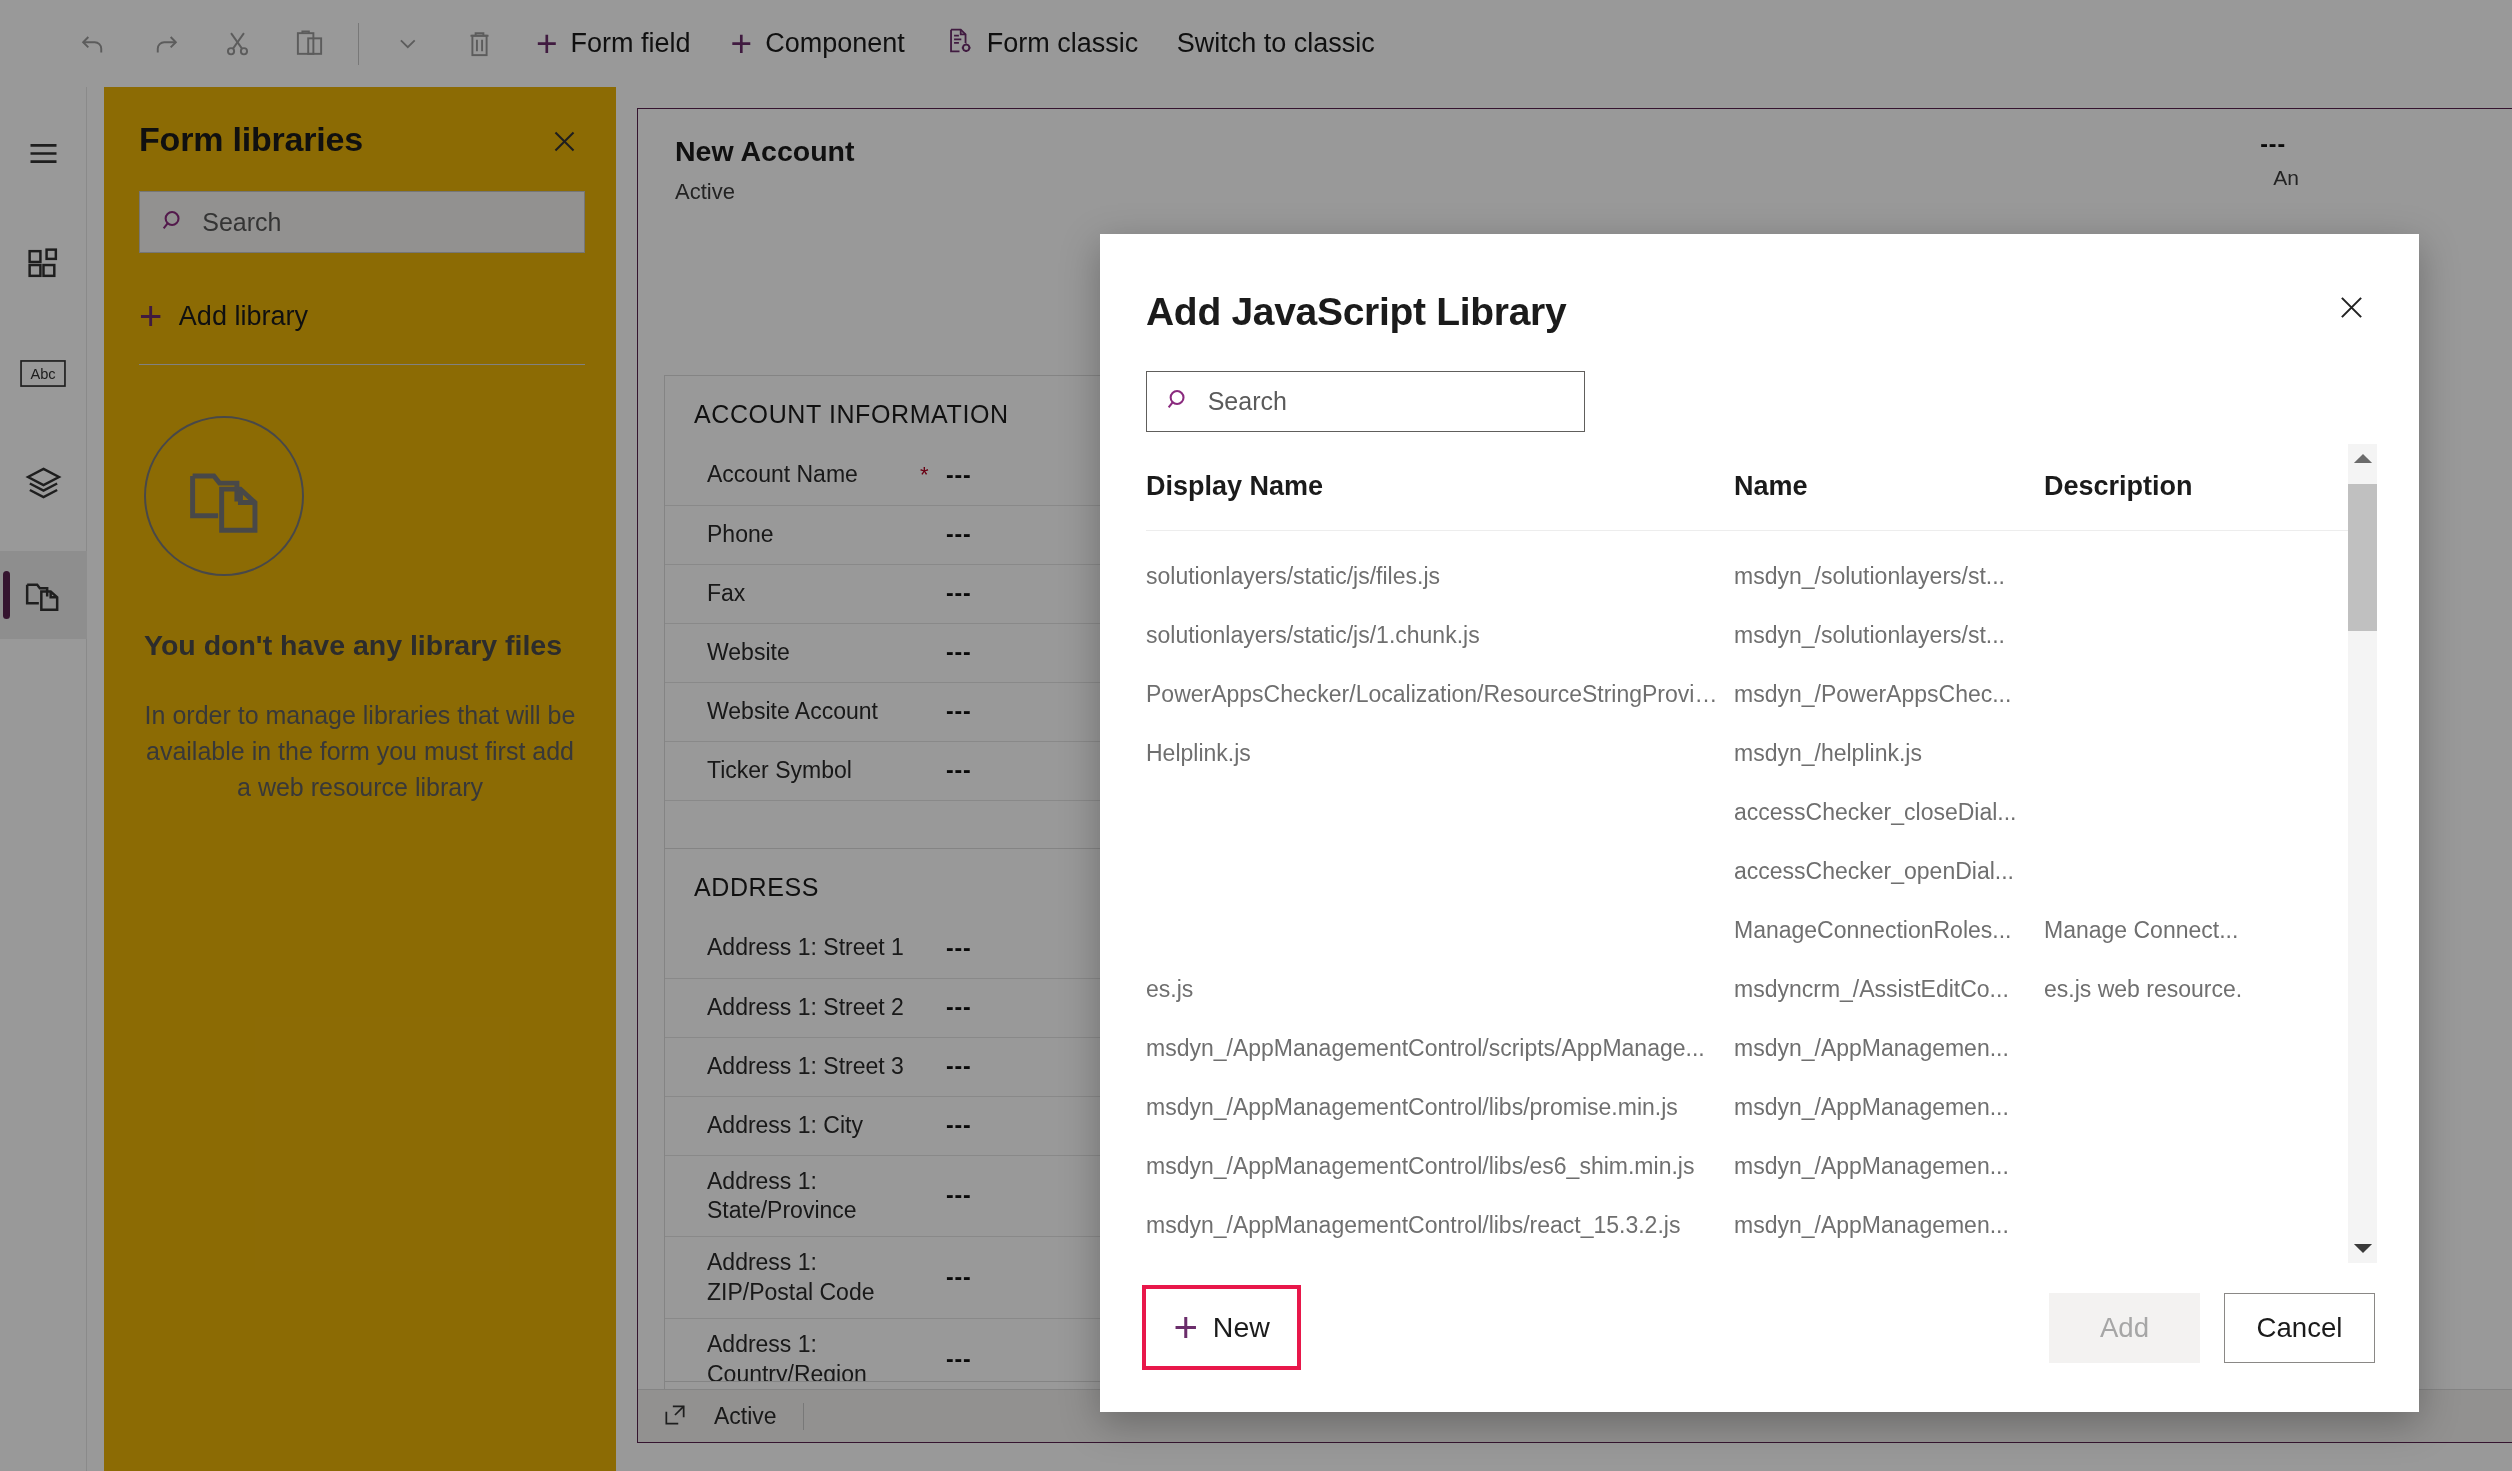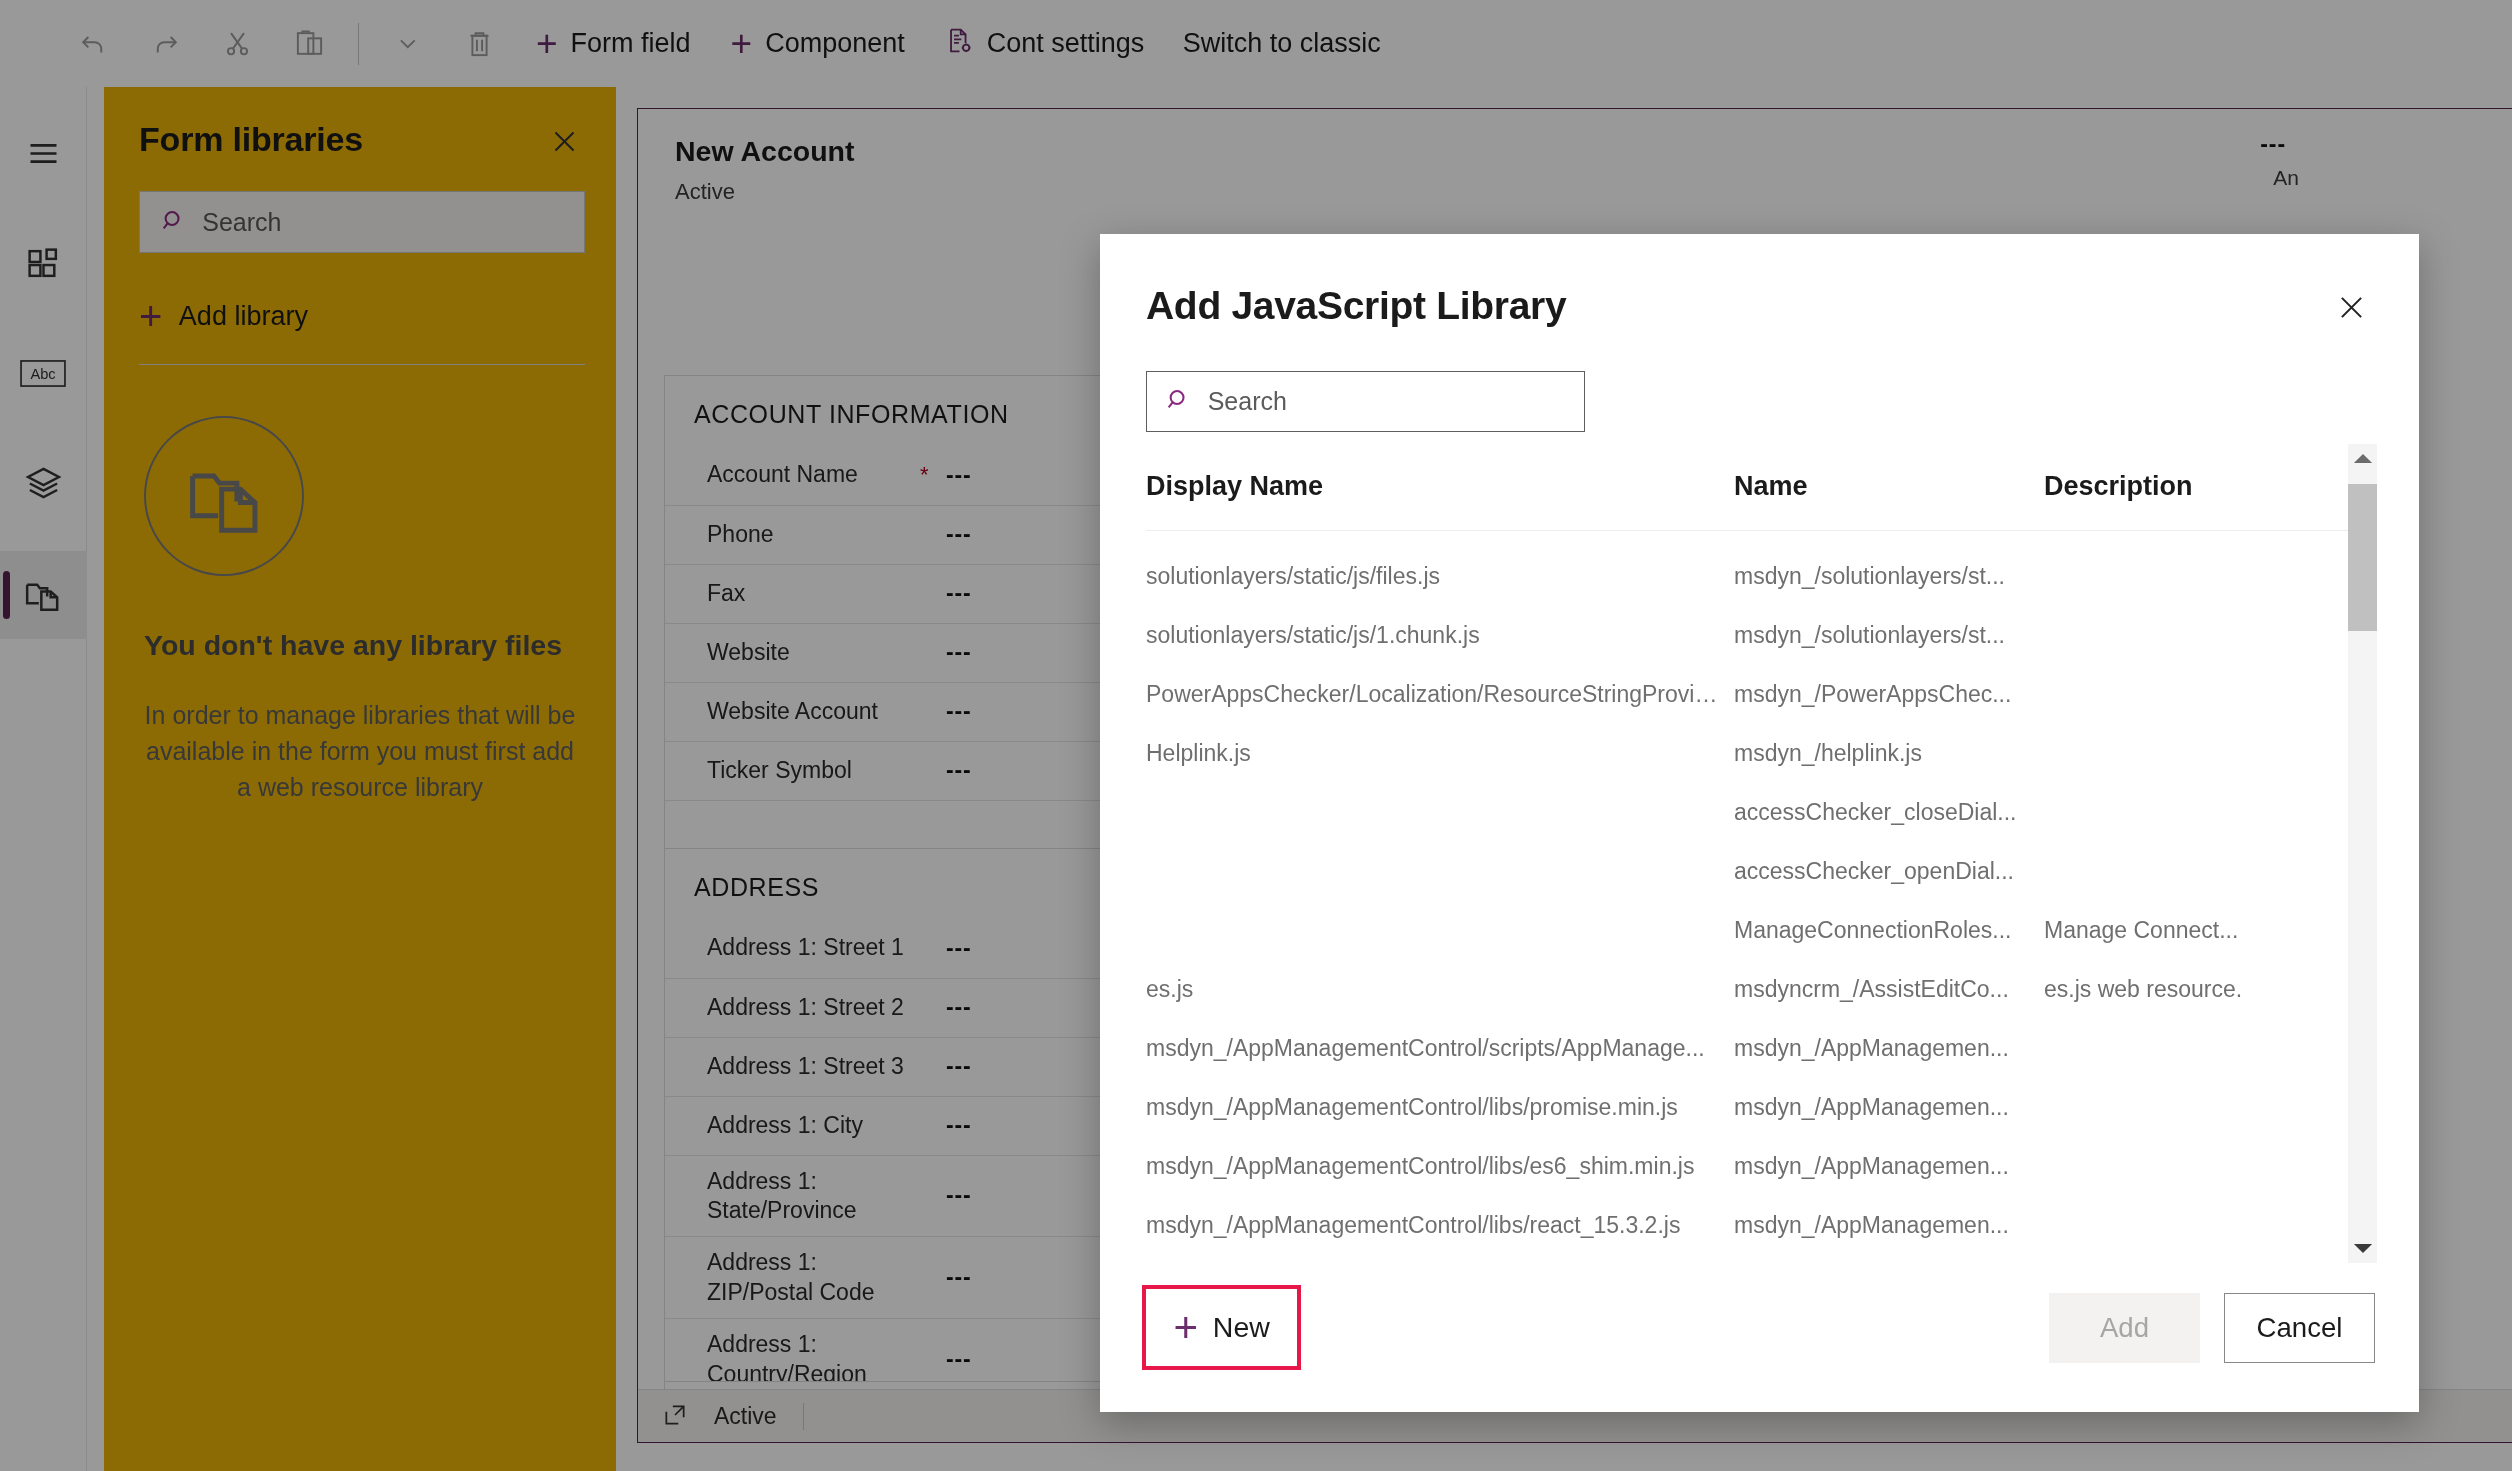--- a/index.html
+++ b/index.html
@@ -155,21 +155,21 @@
   .statusbar .sico { color: #333; }
   .statusbar .stxt { font-size: 23px; color: #2b2b2b; padding-right: 26px; border-right: 0.9px solid #c9c9c9;}
 
   
   .dialog {
     position: absolute; left: 1100px; top: 234px; width: 1319px; height: 1178px;
     background: #ffffff; z-index: 100;
     box-shadow: 0 11px 37px rgba(0,0,0,0.28);
     display: flex; flex-direction: column;
   }
-  .dlg-head { display: flex; align-items: center; justify-content: space-between; padding: 44px 44px 0 46px; gap: 20px; }
+  .dlg-head { display: flex; align-items: flex-end; justify-content: space-between; padding: 44px 44px 0 46px; gap: 20px; }
   .dlg-title { font-size: 39px; font-weight: 600; color: #1b1b1b; letter-spacing: -0.3px; }
   .dlg-close { color: #222; cursor: pointer; padding: 7.3px; margin-top: 5.5px; }
   .dlg-search {
     margin: 37px 0 0 46px; width: 439px; height: 61px;
     border: 0.9px solid #605e5c; background: #ffffff;
     display: flex; align-items: center; gap: 14.7px; padding: 0 18.4px;
   }
   .dlg-search .mag { color: #8a2a7e; }
   .dlg-search .ph { font-size: 25px; color: #5b5b5b; }
 
@@ -270,21 +270,21 @@
         <span>
           <svg width="29" height="29" viewBox="0 0 24 24" fill="none" stroke="#6b2d6b" stroke-width="1.5">
               <path d="M5 3h8l4 4v7"></path>
               <path d="M13 3v4h4"></path>
               <path d="M5 3v18h7"></path>
               <path d="M7.5 8h4M7.5 11h6M7.5 14h4"></path>
               <circle cx="17.5" cy="18" r="2.6"></circle>
               <path d="M17.5 14.4v1.2M17.5 20.4v1.2M21.1 18h-1.2M15.1 18h-1.2"></path>
             </svg>
         </span>
-        <span>Cont settings</span>
+        <span>Form classic</span>
       </div>
       <div class="cmd-btn plain">
         <span>Switch to classic</span>
       </div>
     </div>
 
     <div class="rail">
       <div class="rail-item">
         <span>
           <svg width="39" height="39" viewBox="0 0 24 24" fill="none" stroke="currentColor" stroke-width="1.6">

